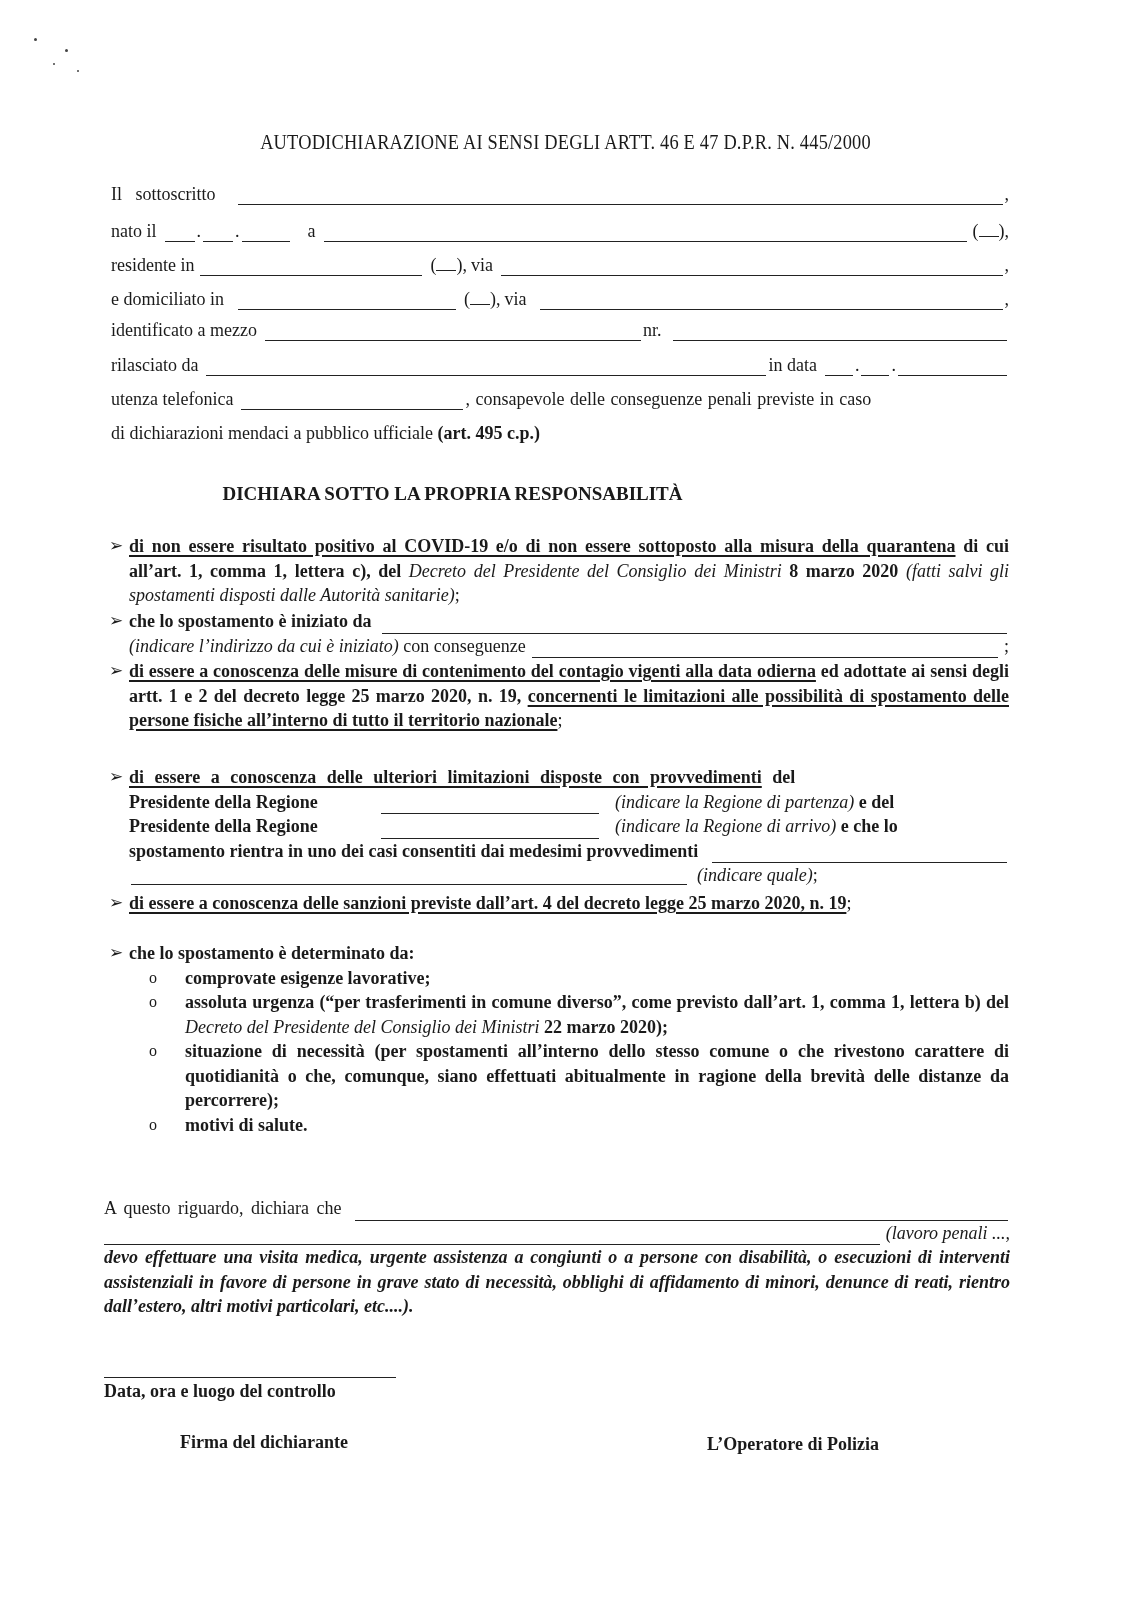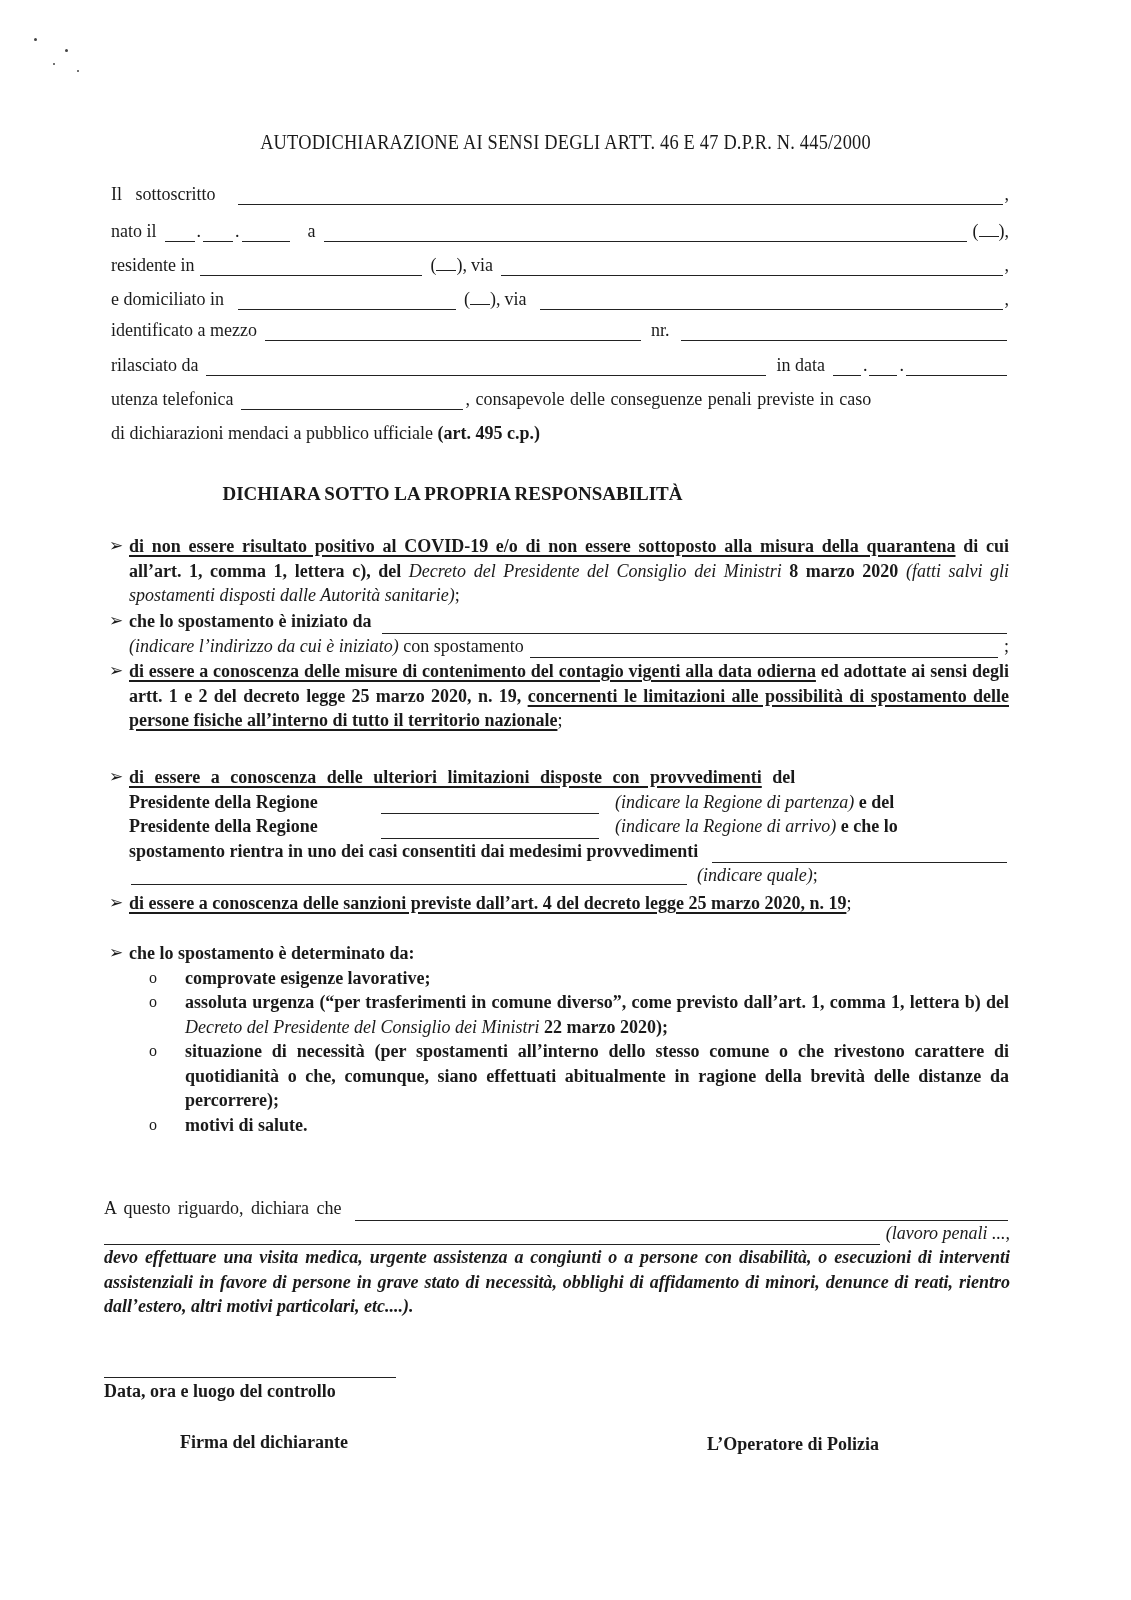--- a/index.html
+++ b/index.html
@@ -79,28 +79,28 @@
   <span class="u" style="width:218px;margin-left:14px"></span>
   <span style="margin-left:6px">(<span class="u" style="width:20px;margin:0"></span>),</span>
   <span style="margin-left:4px">via</span>
   <span class="u flex" style="margin-left:14px"></span>
     <span>,</span>
 </div>
 
 <div class="line" style="top:320px">
   <span>identificato a mezzo</span>
   <span class="u" style="width:376px;margin-left:8px"></span>
-  <span style="margin-left:8px">nr.</span>
+  <span style="">nr.</span>
   <span class="u flex" style="margin-left:12px"></span>
 </div>
 
 <div class="line" style="top:355px">
   <span>rilasciato da</span>
   <span class="u" style="width:560px;margin-left:8px"></span>
-  <span style="margin-left:8px">in data</span>
+  <span style="margin-left:0">in data</span>
   <span class="u" style="width:28px;margin-left:8px"></span>
     <span>.</span>
   <span class="u" style="width:28px"></span>
     <span>.</span>
   <span class="u flex"></span>
 </div>
 
 <div class="line" style="top:389px">
   <span>utenza telefonica</span>
   <span class="u" style="width:222px;margin-left:8px"></span>
@@ -120,21 +120,21 @@
 </div>
 
 <div class="bl" style="top:609px">
   <span class="arrow">➢</span>
   <div class="bt" style="display:flex;align-items:flex-end">
       <span>che lo spostamento è iniziato da</span>
       <span class="u flex" style="margin-left:10px"></span>
     </div>
   <div class="bt nb" style="display:flex;align-items:flex-end">
       <span class="it" style="font-style:italic">(indicare l’indirizzo da cui è iniziato)</span>
-      <span style="white-space:pre"> con spostamento</span>
+      <span style="white-space:pre"> con conseguenze</span>
       <span class="u flex" style="margin-left:6px;margin-right:6px"></span>
       <span>;</span>
     </div>
 </div>
 
 <div class="bl" style="top:659px">
   <span class="arrow">➢</span>
   <div class="bt"><u>di essere a conoscenza delle misure di contenimento del contagio vigenti alla data odierna</u><span> ed adottate ai sensi degli artt. 1 e 2 del decreto legge 25 marzo 2020, n. 19, </span><u>concernenti le limitazioni alle possibilità di spostamento delle persone fisiche all’interno di tutto il territorio nazionale</u><span class="nb">;</span></div>
 </div>
 

